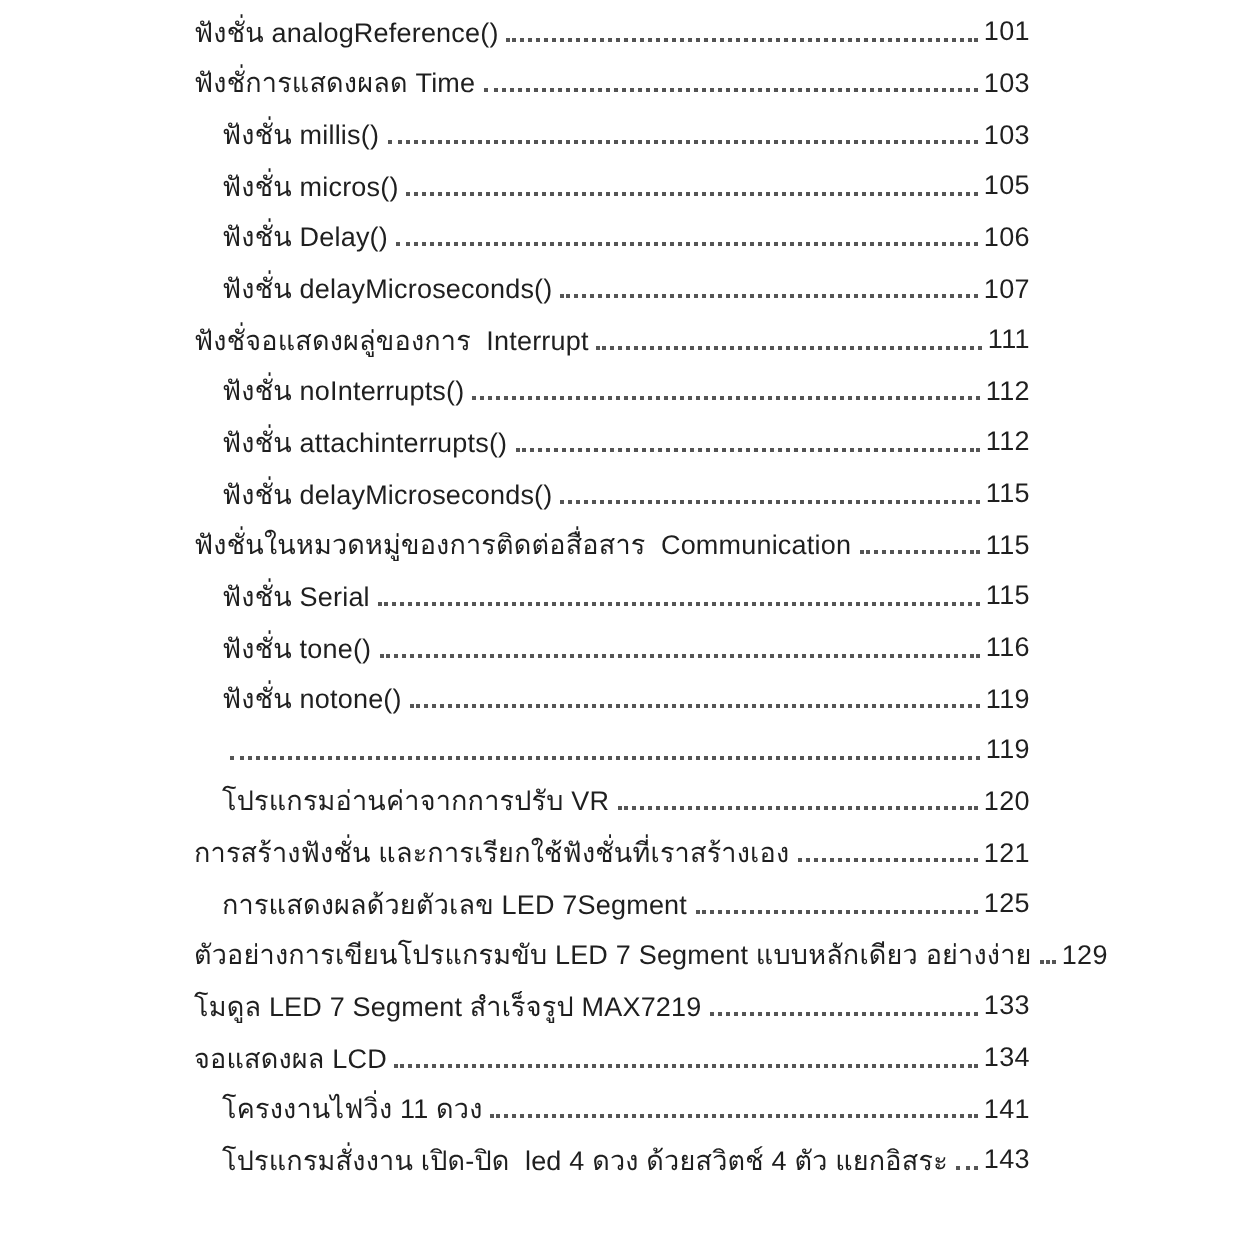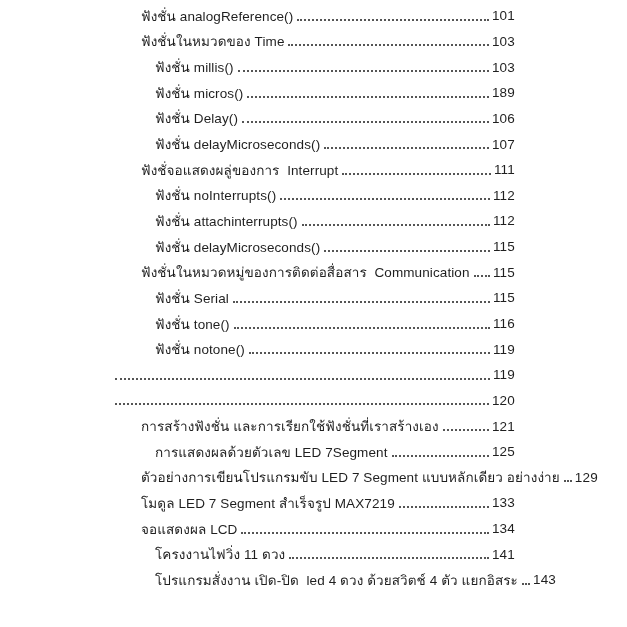--- a/index.html
+++ b/index.html
@@ -28,21 +28,20 @@
     height: 25.65px;
     color: #1f1f1f;
     font-size: 13.5px;
     cursor: pointer;
   }
   .toc-row.level-2 { padding-left: 14px; }
   .toc-label {
     white-space: pre;
     flex: 0 0 auto;
     letter-spacing: 0.1px;
-    margin-left: 44px;
   }
   .toc-dots {
     flex: 1 1 auto;
     height: 0;
     border-bottom: 2px dotted #555555;
     margin: 0 3px 0 4px;
     transform: translateY(4px);
     min-width: 8px;
   }
   .toc-page {
@@ -56,33 +55,33 @@
 <body>
 
 <div class="page">
   <div class="toc">
       <div class="toc-row level-1">
     <span class="toc-label">ฟังชั่น analogReference()</span>
     <span class="toc-dots"></span>
     <span class="toc-page">101</span>
   </div>
       <div class="toc-row level-1">
-    <span class="toc-label">ฟังชั่นในหมวดของ Time</span>
+    <span class="toc-label">ฟังชั่การแสดงผลด Time</span>
     <span class="toc-dots"></span>
     <span class="toc-page">103</span>
   </div>
       <div class="toc-row level-2">
     <span class="toc-label">ฟังชั่น millis()</span>
     <span class="toc-dots"></span>
     <span class="toc-page">103</span>
   </div>
       <div class="toc-row level-2">
     <span class="toc-label">ฟังชั่น micros()</span>
     <span class="toc-dots"></span>
-    <span class="toc-page">189</span>
+    <span class="toc-page">105</span>
   </div>
       <div class="toc-row level-2">
     <span class="toc-label">ฟังชั่น Delay()</span>
     <span class="toc-dots"></span>
     <span class="toc-page">106</span>
   </div>
       <div class="toc-row level-2">
     <span class="toc-label">ฟังชั่น delayMicroseconds()</span>
     <span class="toc-dots"></span>
     <span class="toc-page">107</span>
@@ -125,20 +124,21 @@
       <div class="toc-row level-2">
     <span class="toc-label">ฟังชั่น notone()</span>
     <span class="toc-dots"></span>
     <span class="toc-page">119</span>
   </div>
       <div class="toc-row level-2">
     <span class="toc-dots"></span>
     <span class="toc-page">119</span>
   </div>
       <div class="toc-row level-2">
+    <span class="toc-label">โปรแกรมอ่านค่าจากการปรับ VR</span>
     <span class="toc-dots"></span>
     <span class="toc-page">120</span>
   </div>
       <div class="toc-row level-1">
     <span class="toc-label">การสร้างฟังชั่น และการเรียกใช้ฟังชั่นที่เราสร้างเอง</span>
     <span class="toc-dots"></span>
     <span class="toc-page">121</span>
   </div>
       <div class="toc-row level-2">
     <span class="toc-label">การแสดงผลด้วยตัวเลข LED 7Segment</span>

